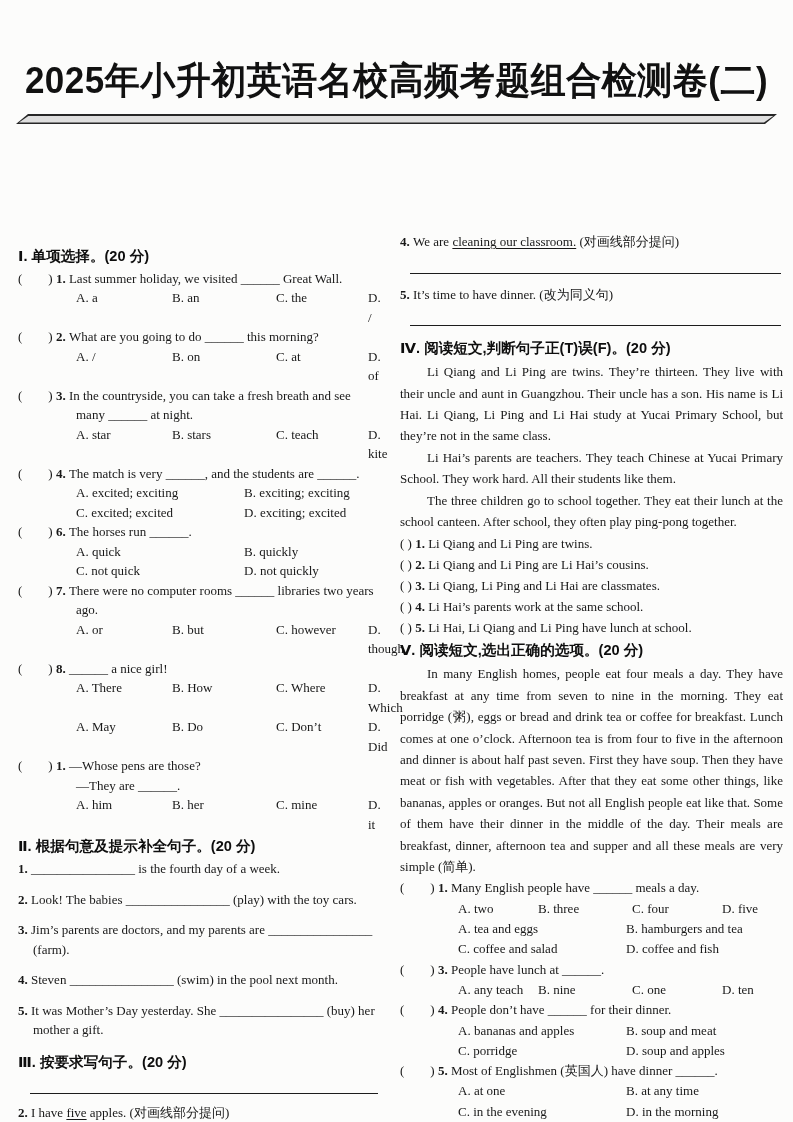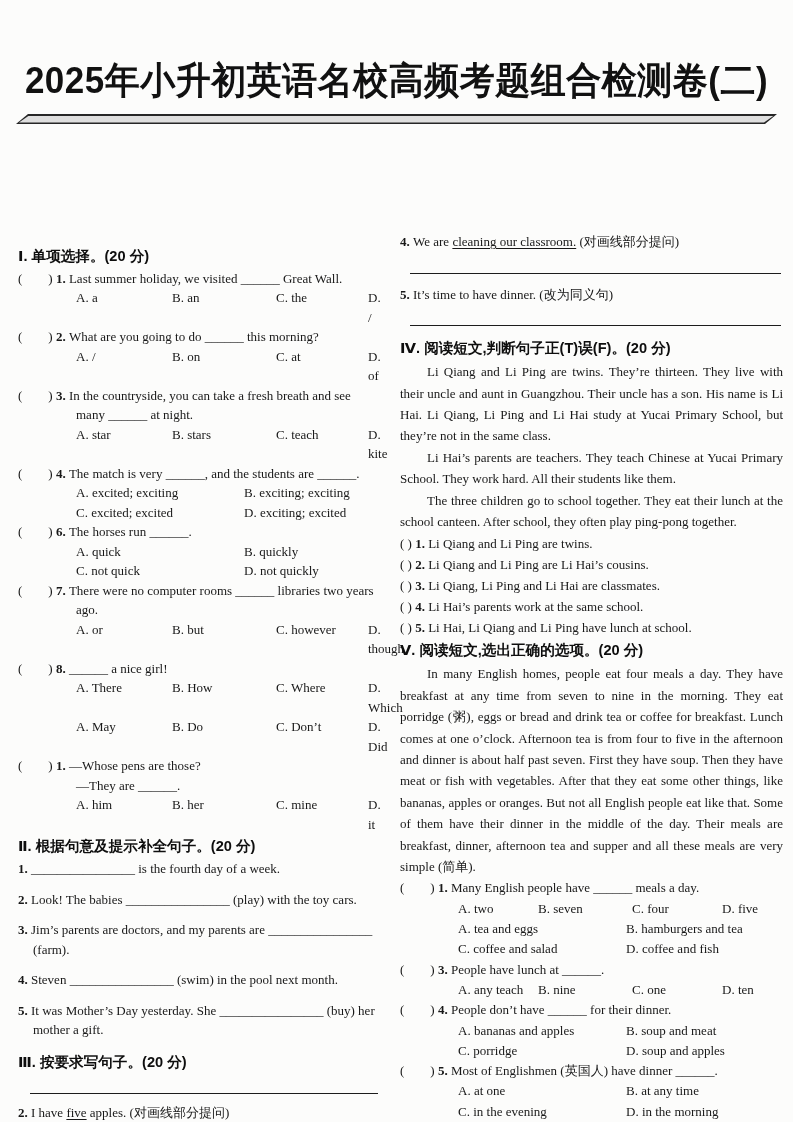--- a/index.html
+++ b/index.html
@@ -168,21 +168,21 @@
         <div class="tf"><span class="pre">(        ) </span><b>4. </b><span>Li Hai’s parents work at the same school.</span></div>
         <div class="tf"><span class="pre">(        ) </span><b>5. </b><span>Li Hai, Li Qiang and Li Ping have lunch at school.</span></div>
         <div class="sec">Ⅴ. 阅读短文,选出正确的选项。(20 分)</div>
         <div class="passage">
           <p>In many English homes, people eat four meals a day. They have breakfast at any time from seven to nine in the morning. They eat porridge (粥), eggs or bread and drink tea or coffee for breakfast. Lunch comes at one o’clock. Afternoon tea is from four to five in the afternoon and dinner is about half past seven. First they have soup. Then they have meat or fish with vegetables. After that they eat some other things, like bananas, apples or oranges. But not all English people eat like that. Some of them have their dinner in the middle of the day. Their meals are breakfast, dinner, afternoon tea and supper and all these meals are very simple (简单).</p>
         </div>
         <div>
           <div class="q"><span class="pre">(        ) </span><b>1. </b><span>Many English people have ______ meals a day.</span></div>
           <div class="opts row">
             <span>A. two</span>
-            <span>B. seven</span>
+            <span>B. three</span>
             <span>C. four</span>
             <span>D. five</span>
           </div>
         </div>
         <div>
           <div class="opts grid">
             <span>A. tea and eggs</span>
             <span>B. hamburgers and tea</span>
             <span>C. coffee and salad</span>
             <span>D. coffee and fish</span>

